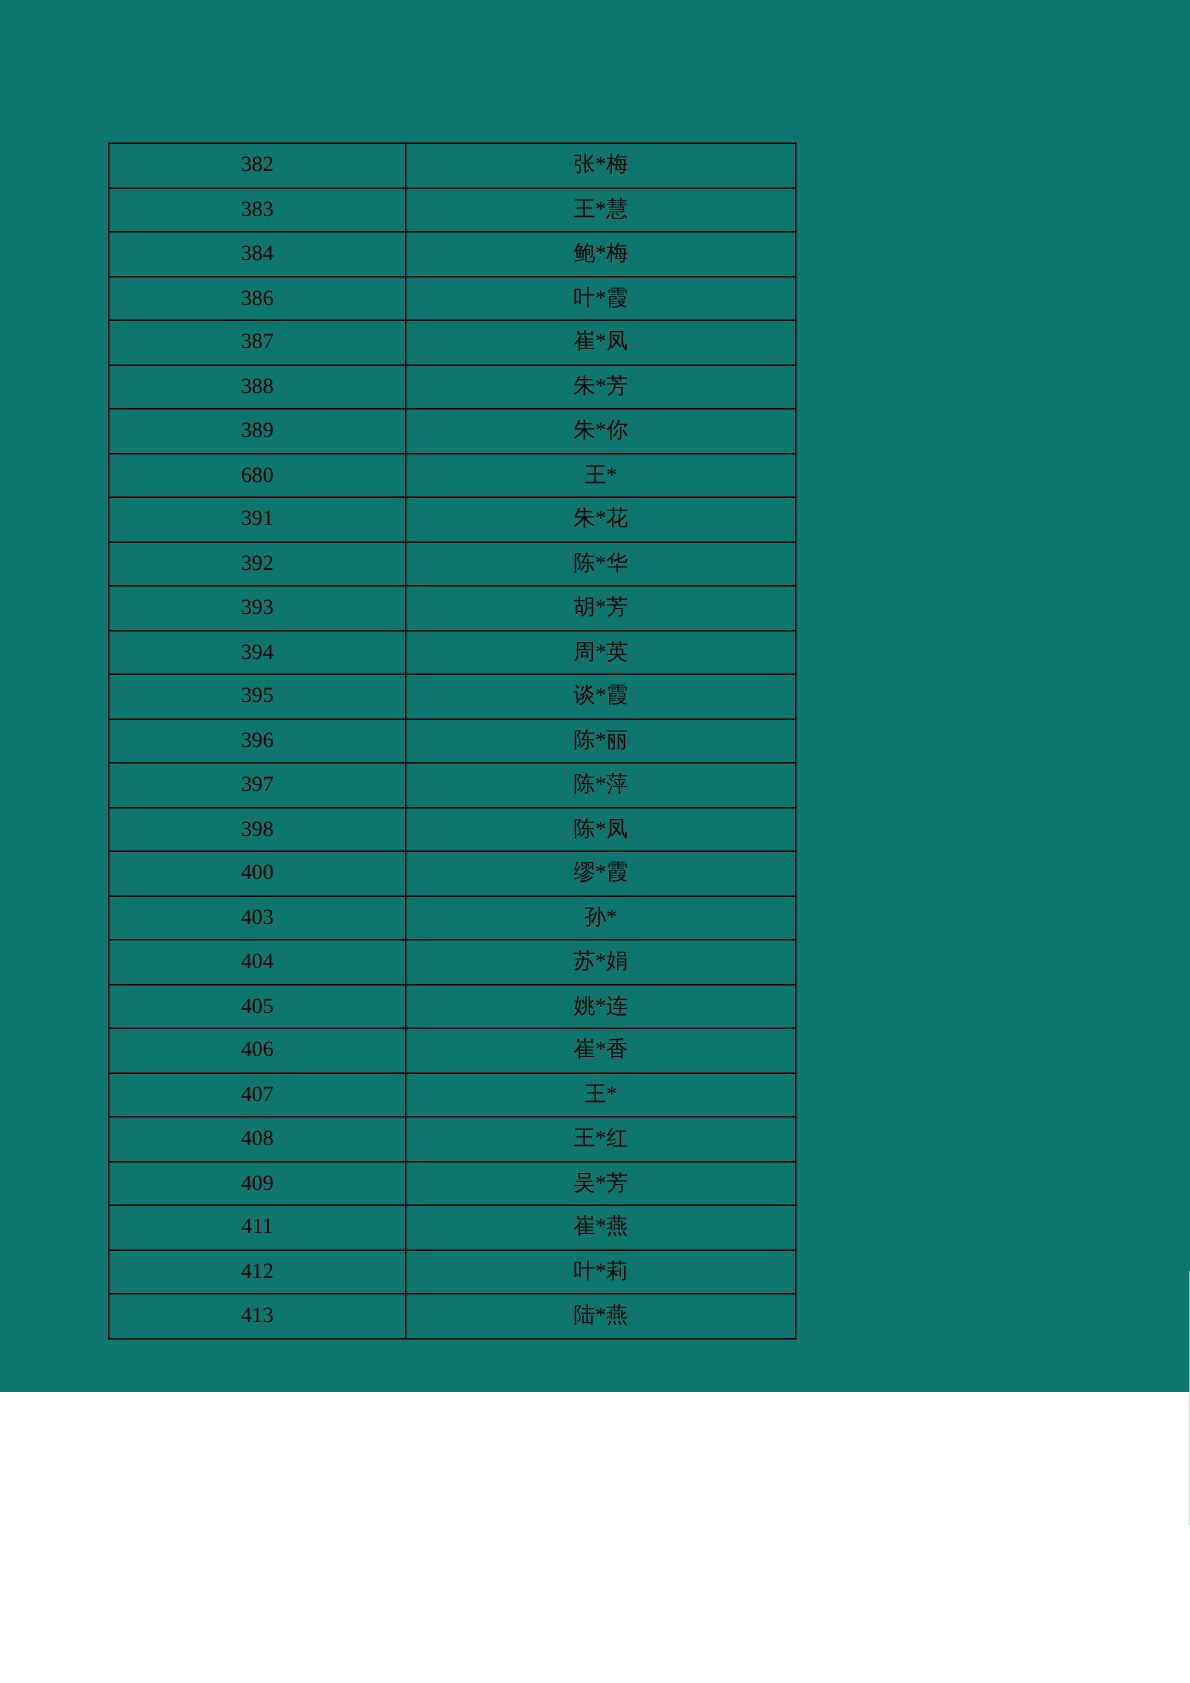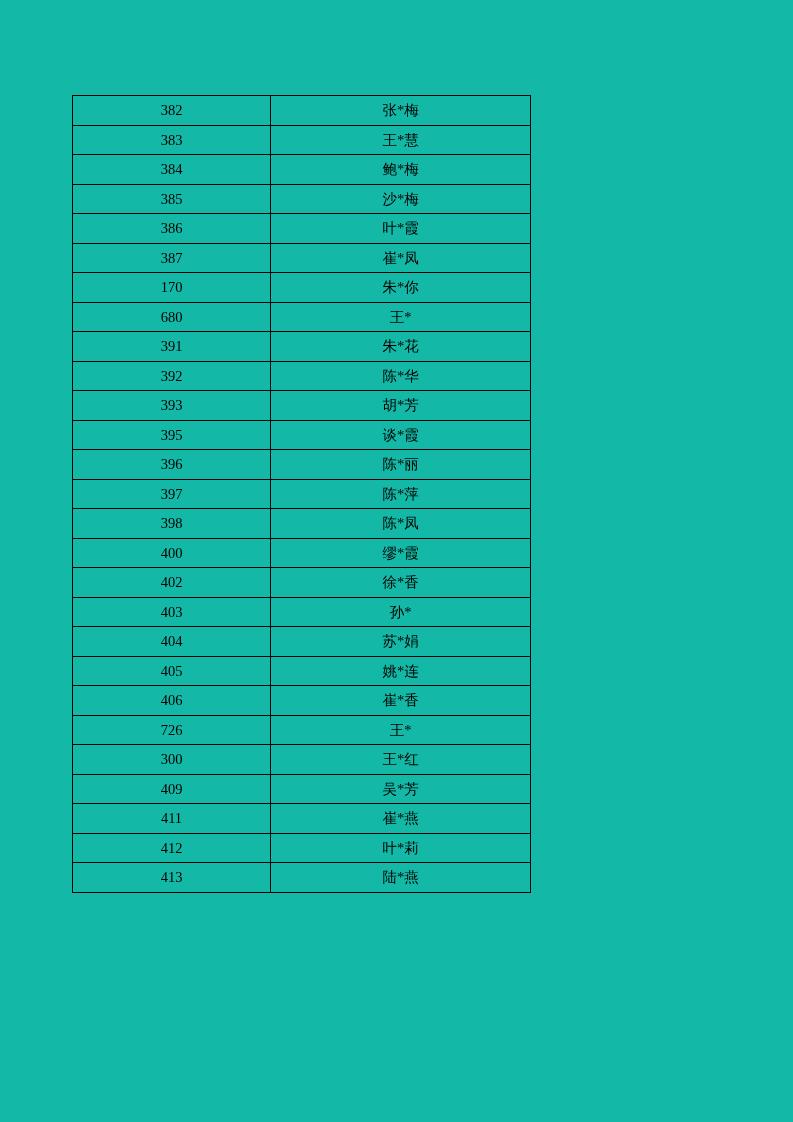--- a/index.html
+++ b/index.html
@@ -13,22 +13,22 @@
     font-family: "Liberation Serif", "DejaVu Serif", serif;
     color: #000000;
     position: relative;
     overflow: hidden;
   }
   .page {
     position: absolute;
     top: 0;
     left: 0;
     width: 793px;
-    height: 1122px;
-    background: #14b8a6;
+    height: 928px;
+    background: #0f766e;
   }
   .table-wrap {
     position: absolute;
     left: 72px;
     top: 95px;
     width: 456px;
   }
   table.data-table {
     border-collapse: collapse;
     table-layout: fixed;
@@ -66,50 +66,54 @@
           </tr>
           <tr>
             <td class="col-index">383</td>
             <td class="col-name">王*慧</td>
           </tr>
           <tr>
             <td class="col-index">384</td>
             <td class="col-name">鲍*梅</td>
           </tr>
           <tr>
-            <td class="col-index">385</td>
-            <td class="col-name">沙*梅</td>
-          </tr>
-          <tr>
             <td class="col-index">386</td>
             <td class="col-name">叶*霞</td>
           </tr>
           <tr>
             <td class="col-index">387</td>
             <td class="col-name">崔*凤</td>
           </tr>
           <tr>
-            <td class="col-index">170</td>
+            <td class="col-index">388</td>
+            <td class="col-name">朱*芳</td>
+          </tr>
+          <tr>
+            <td class="col-index">389</td>
             <td class="col-name">朱*你</td>
           </tr>
           <tr>
             <td class="col-index">680</td>
             <td class="col-name">王*</td>
           </tr>
           <tr>
             <td class="col-index">391</td>
             <td class="col-name">朱*花</td>
           </tr>
           <tr>
             <td class="col-index">392</td>
             <td class="col-name">陈*华</td>
           </tr>
           <tr>
             <td class="col-index">393</td>
             <td class="col-name">胡*芳</td>
+          </tr>
+          <tr>
+            <td class="col-index">394</td>
+            <td class="col-name">周*英</td>
           </tr>
           <tr>
             <td class="col-index">395</td>
             <td class="col-name">谈*霞</td>
           </tr>
           <tr>
             <td class="col-index">396</td>
             <td class="col-name">陈*丽</td>
           </tr>
           <tr>
@@ -118,45 +122,41 @@
           </tr>
           <tr>
             <td class="col-index">398</td>
             <td class="col-name">陈*凤</td>
           </tr>
           <tr>
             <td class="col-index">400</td>
             <td class="col-name">缪*霞</td>
           </tr>
           <tr>
-            <td class="col-index">402</td>
-            <td class="col-name">徐*香</td>
-          </tr>
-          <tr>
             <td class="col-index">403</td>
             <td class="col-name">孙*</td>
           </tr>
           <tr>
             <td class="col-index">404</td>
             <td class="col-name">苏*娟</td>
           </tr>
           <tr>
             <td class="col-index">405</td>
             <td class="col-name">姚*连</td>
           </tr>
           <tr>
             <td class="col-index">406</td>
             <td class="col-name">崔*香</td>
           </tr>
           <tr>
-            <td class="col-index">726</td>
+            <td class="col-index">407</td>
             <td class="col-name">王*</td>
           </tr>
           <tr>
-            <td class="col-index">300</td>
+            <td class="col-index">408</td>
             <td class="col-name">王*红</td>
           </tr>
           <tr>
             <td class="col-index">409</td>
             <td class="col-name">吴*芳</td>
           </tr>
           <tr>
             <td class="col-index">411</td>
             <td class="col-name">崔*燕</td>
           </tr>

